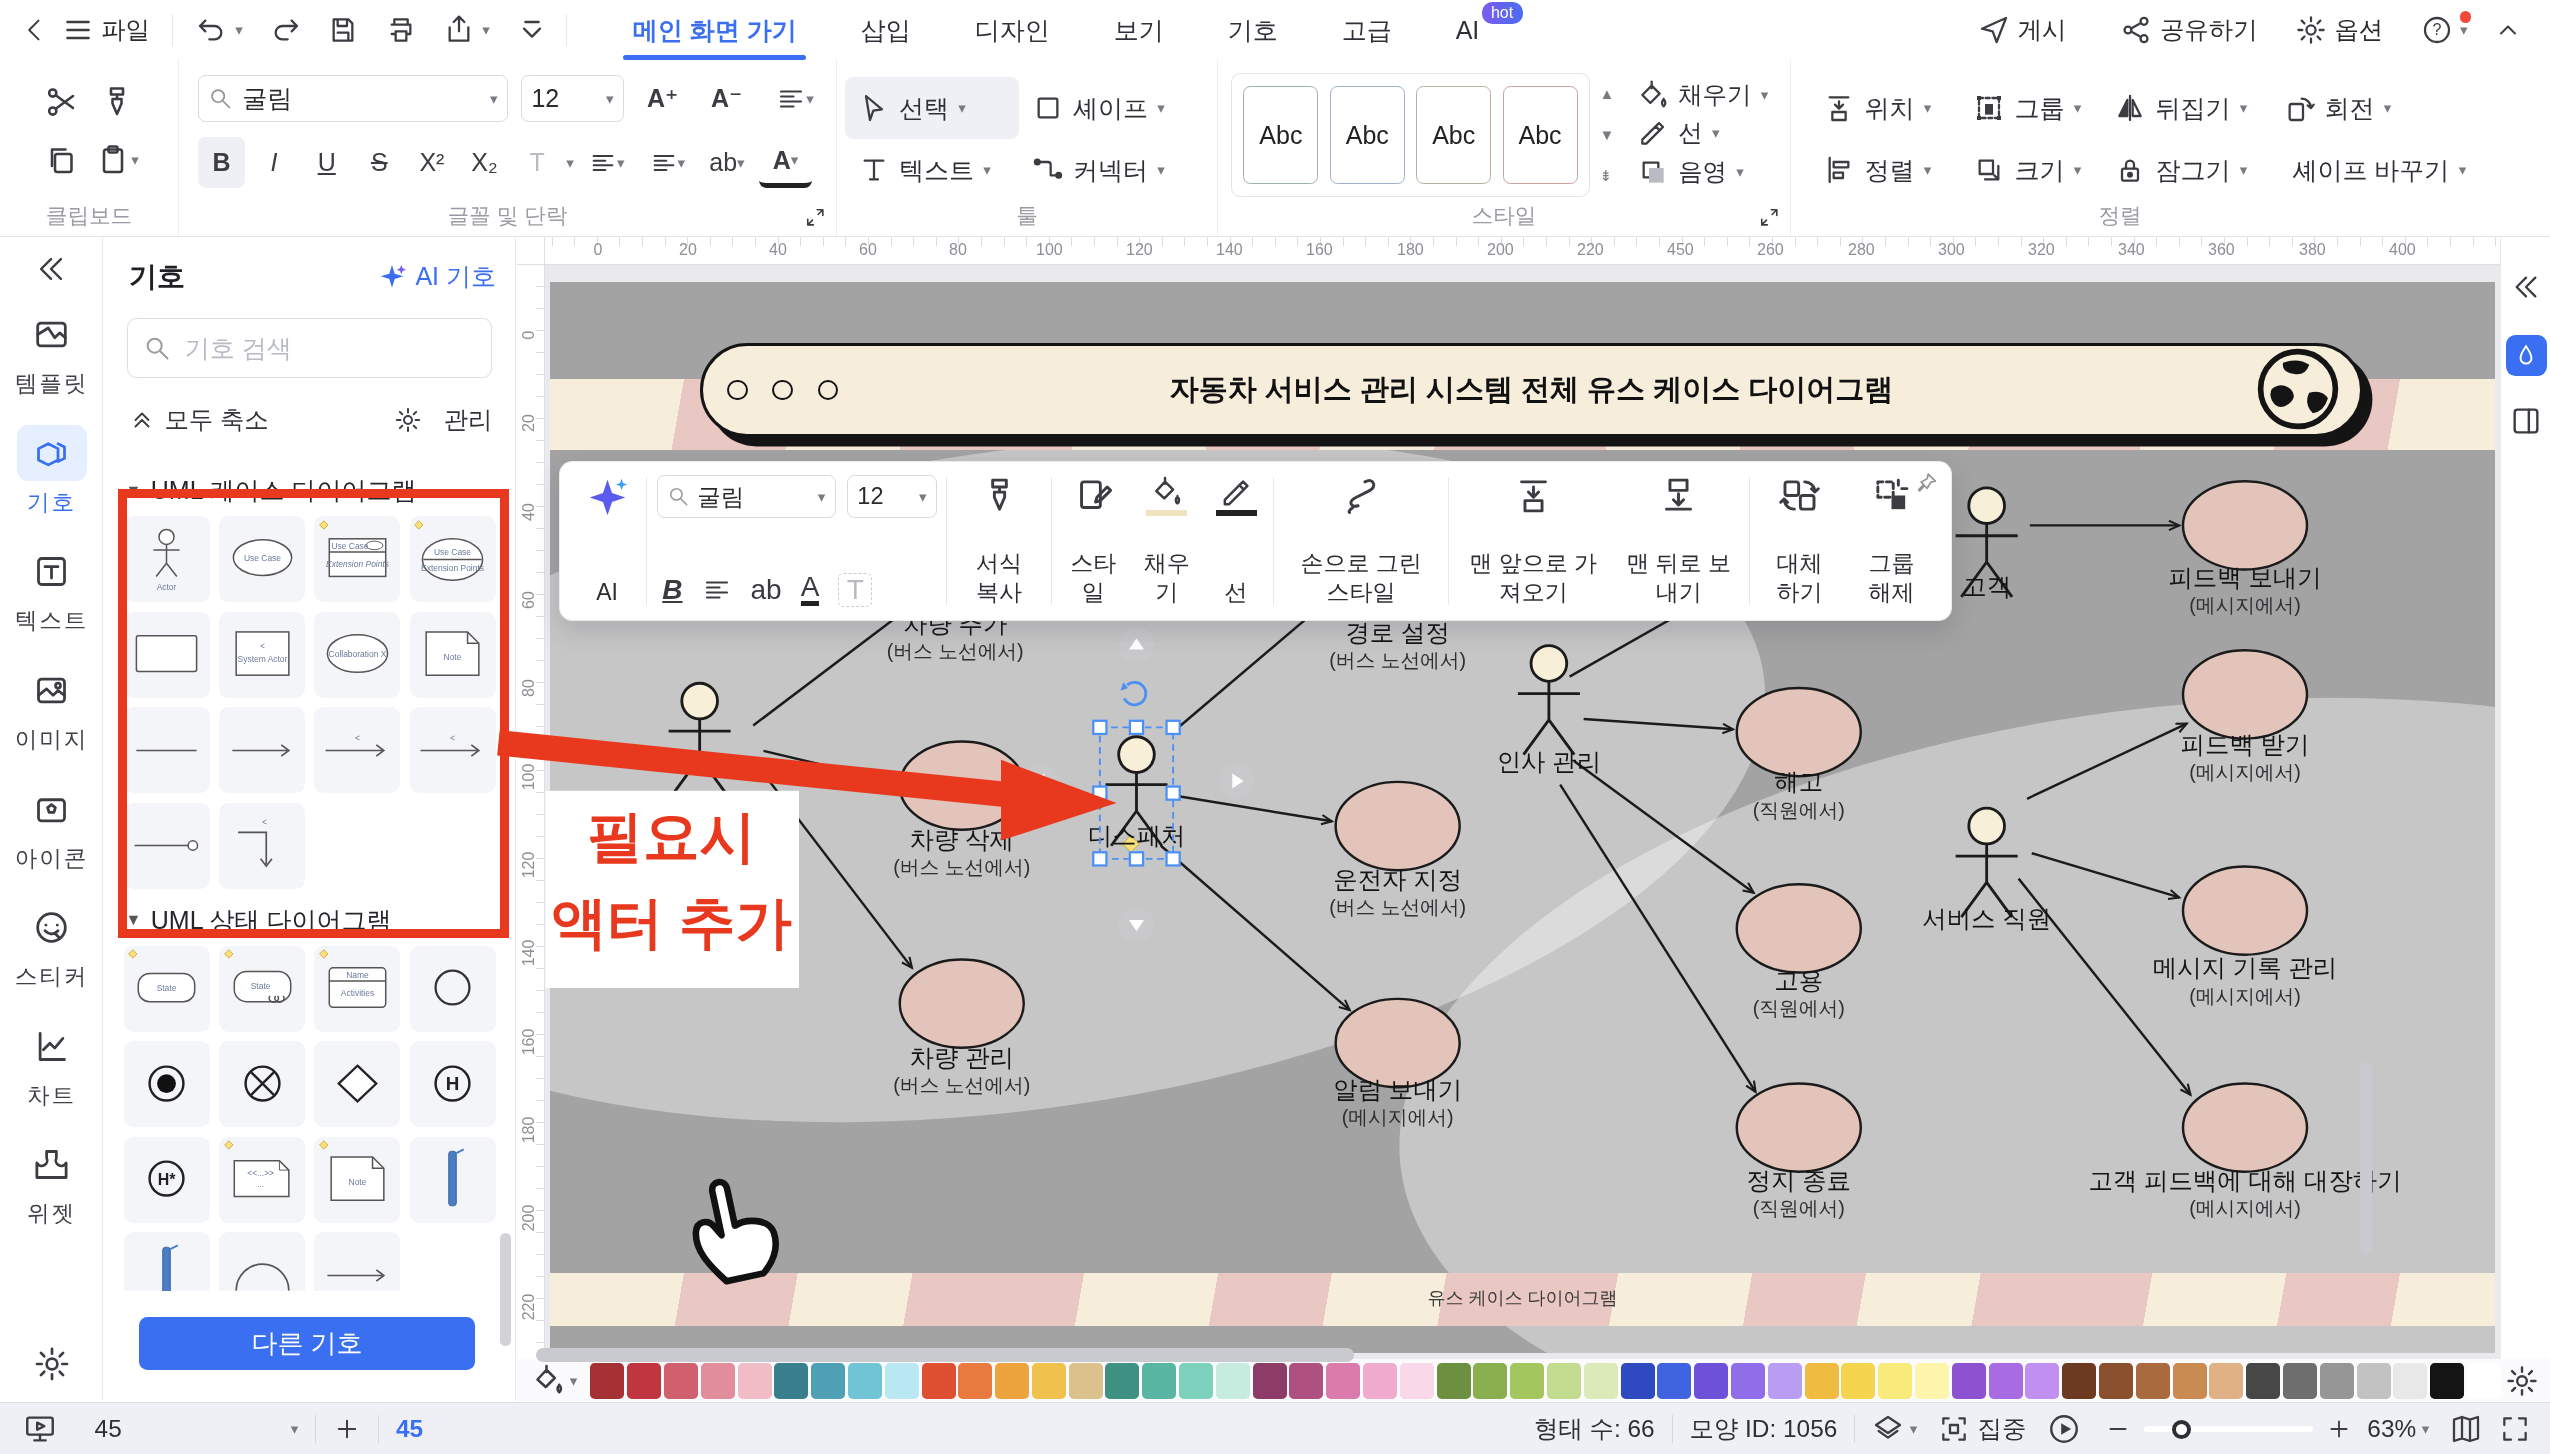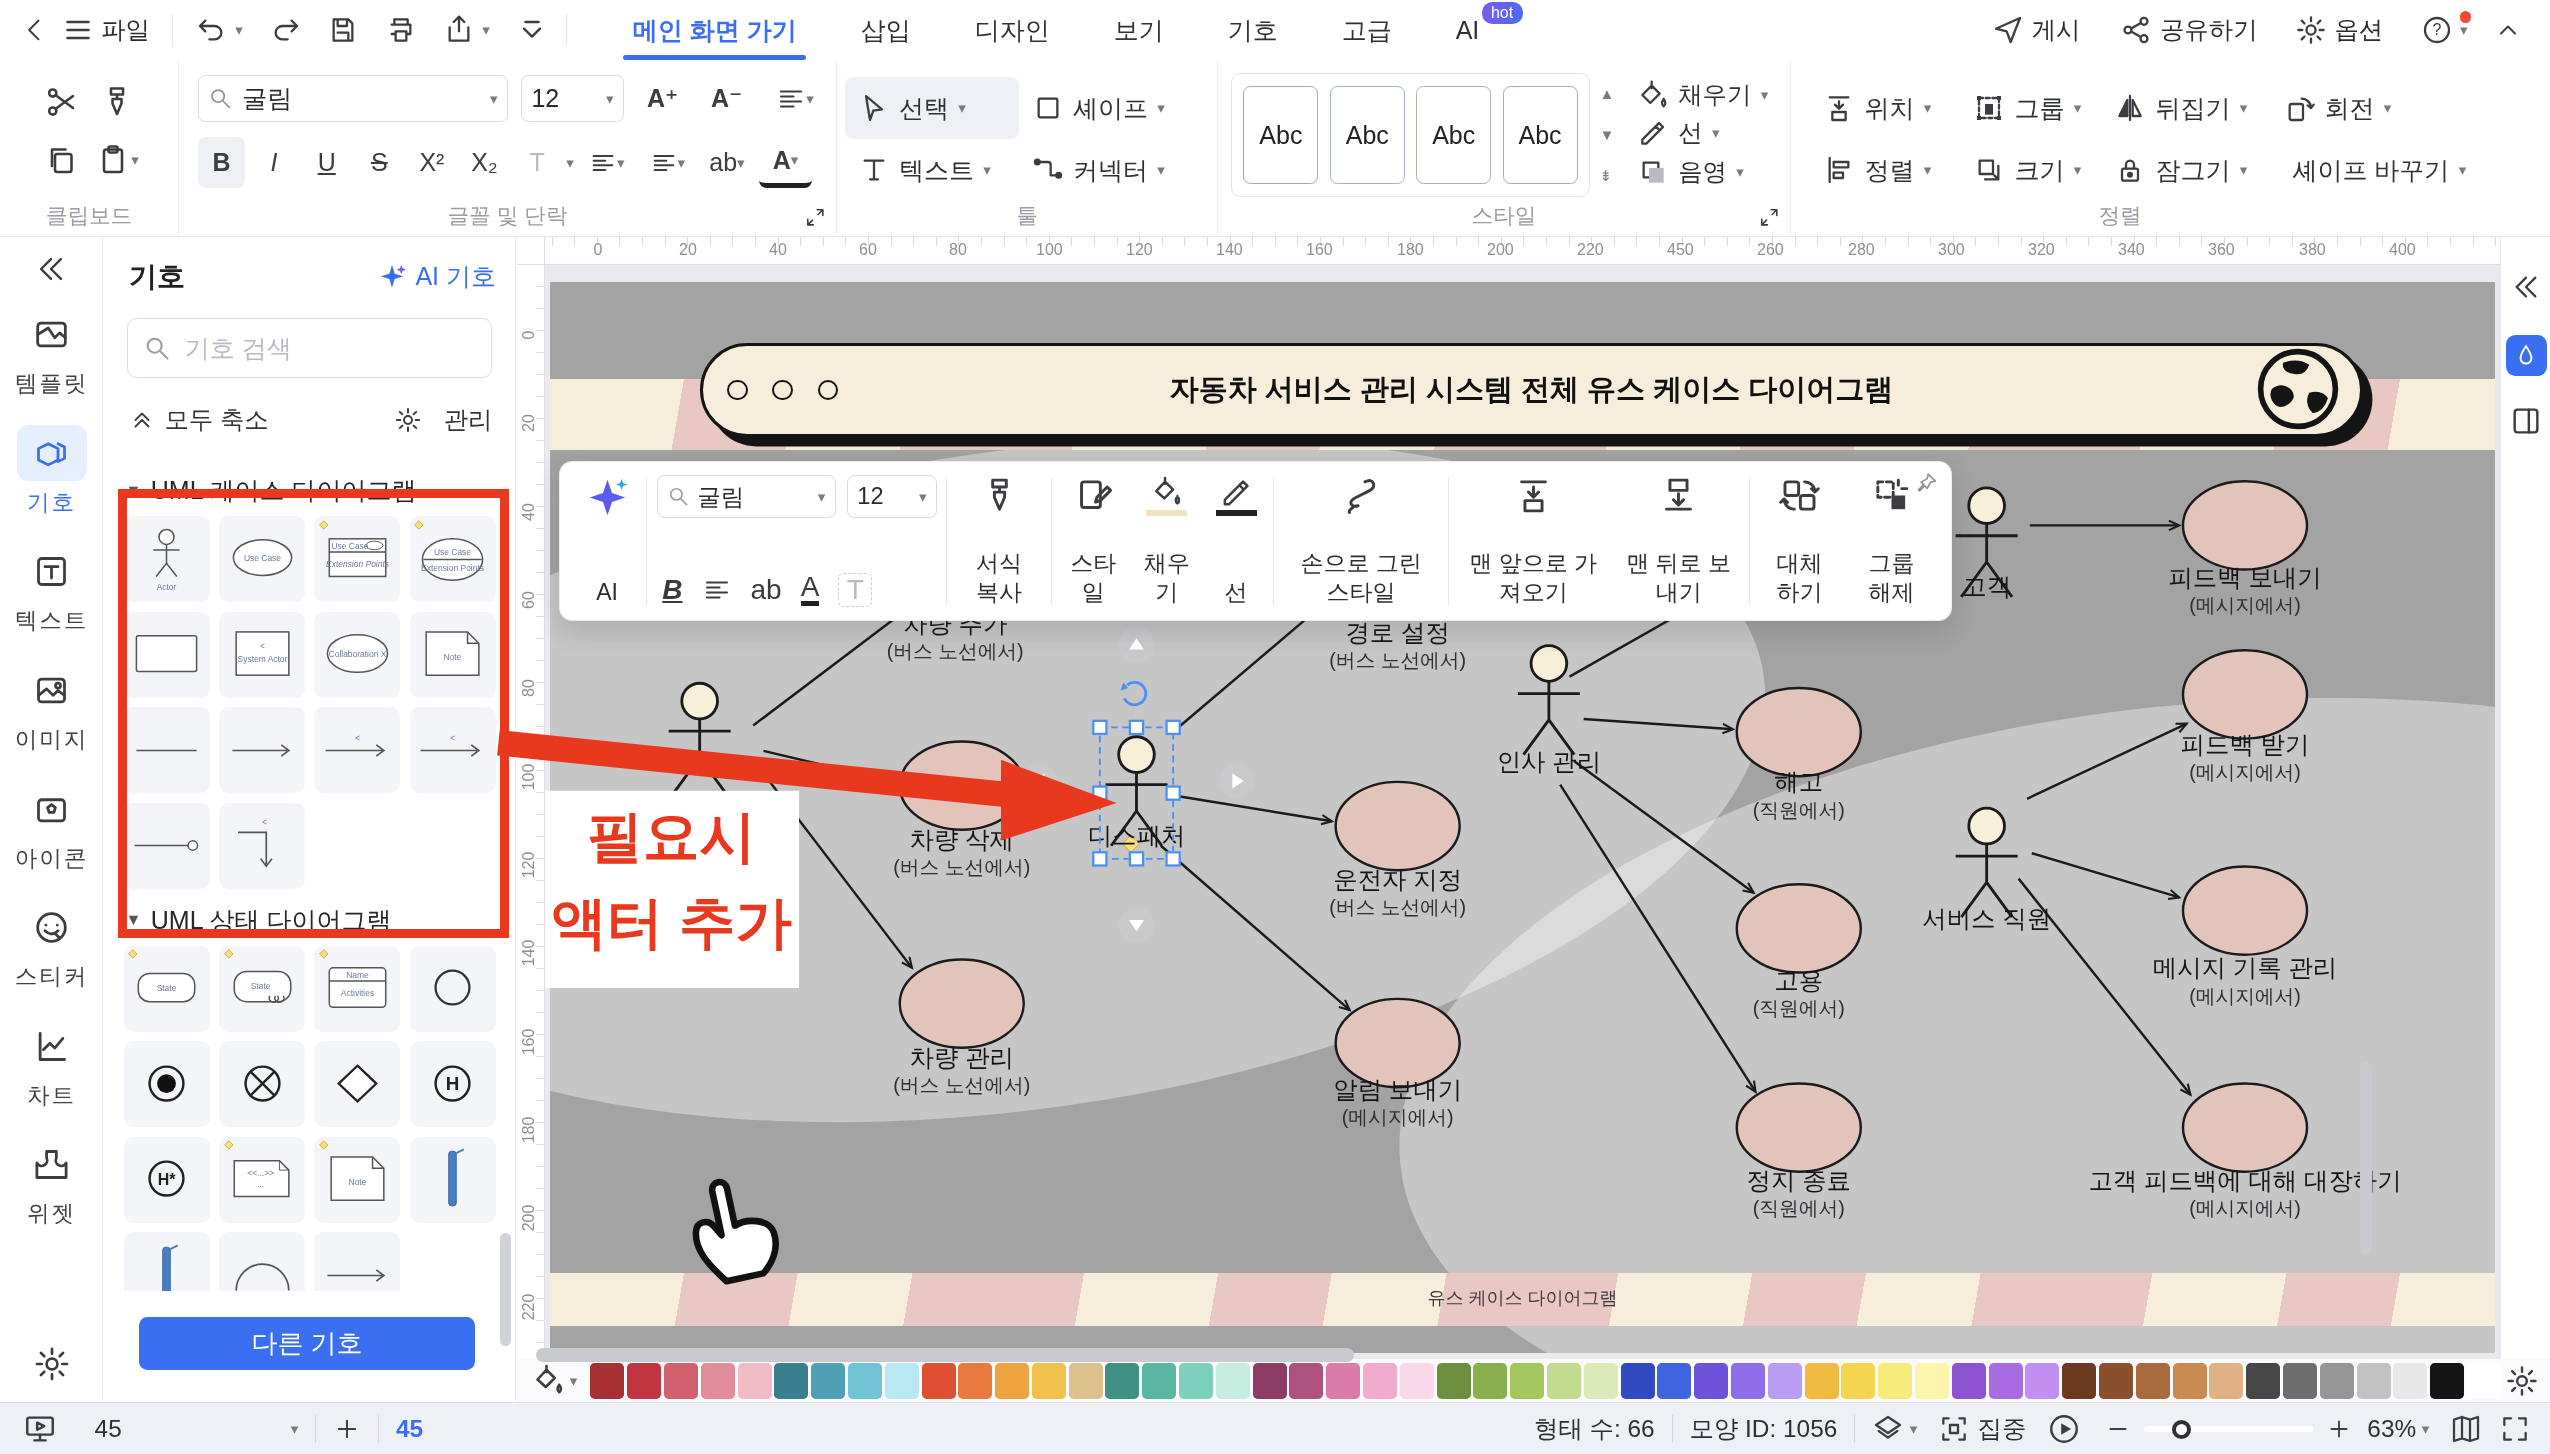--- a/index.html
+++ b/index.html
@@ -166,21 +166,21 @@
     <div id="tabs">
         <div class="tab active">메인 화면 가기</div>
         <div class="tab">삽입</div>
         <div class="tab">디자인</div>
         <div class="tab">보기</div>
         <div class="tab">기호</div>
         <div class="tab">고급</div>
         <div class="tab">AI<span class="badge-hot">hot</span></div>
       </div>
     <div id="topbar-right">
-        <div class="tbtn" style="margin-right: 27px;">
+        <div class="tbtn" style="margin-right: 41px;">
           <span class="ic">
             <svg viewBox="0 0 24 24">
               <path d="M3 11 L21 3 L14 21 L11 13 Z"></path>
             </svg>
           </span>
           <span>게시</span>
         </div>
         <div class="tbtn" style="margin-right: 24.4px;">
           <span class="ic">
             <svg viewBox="0 0 24 24">

